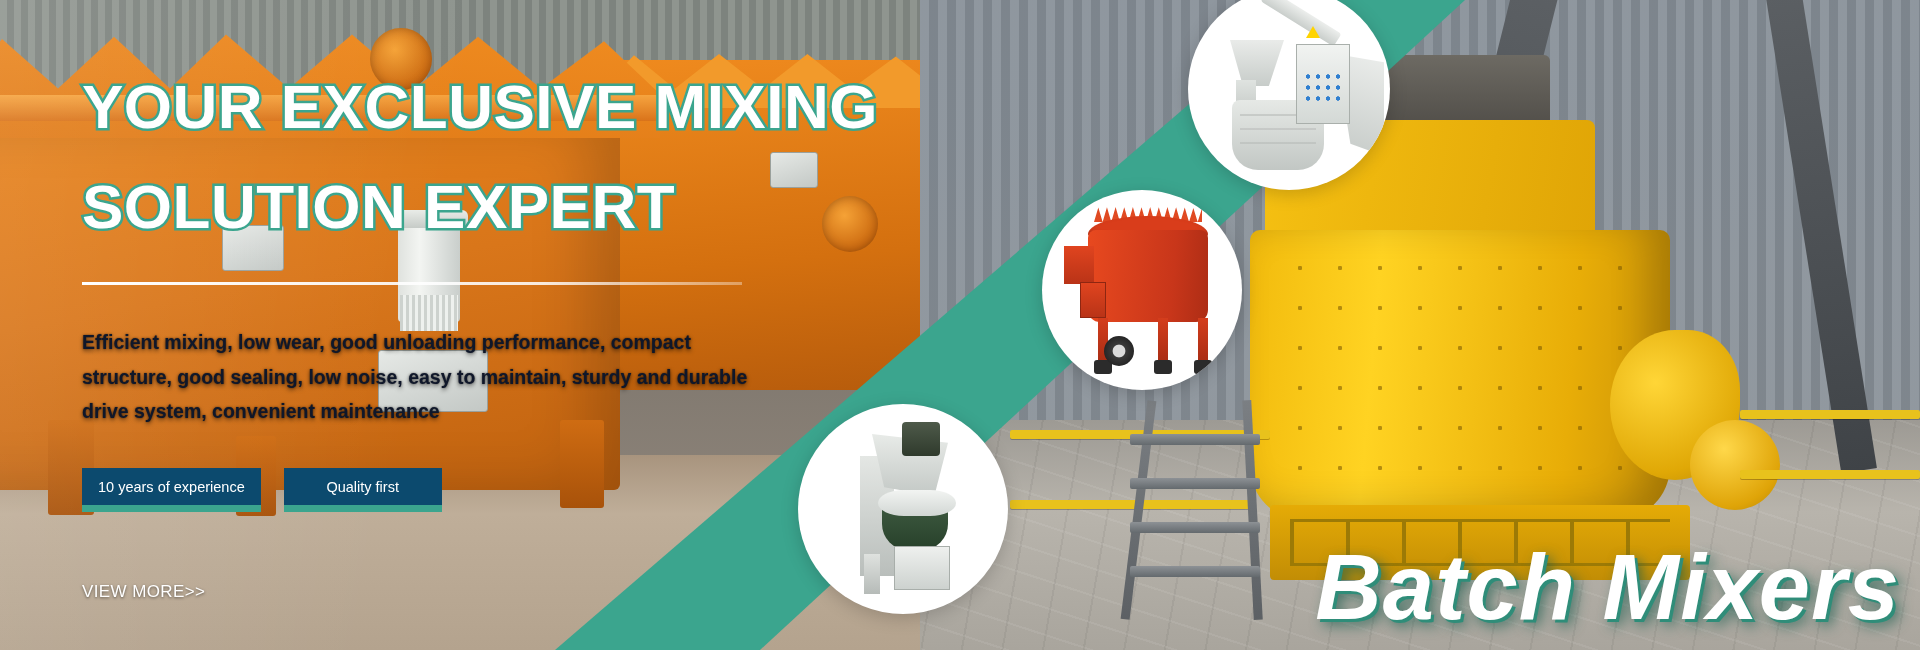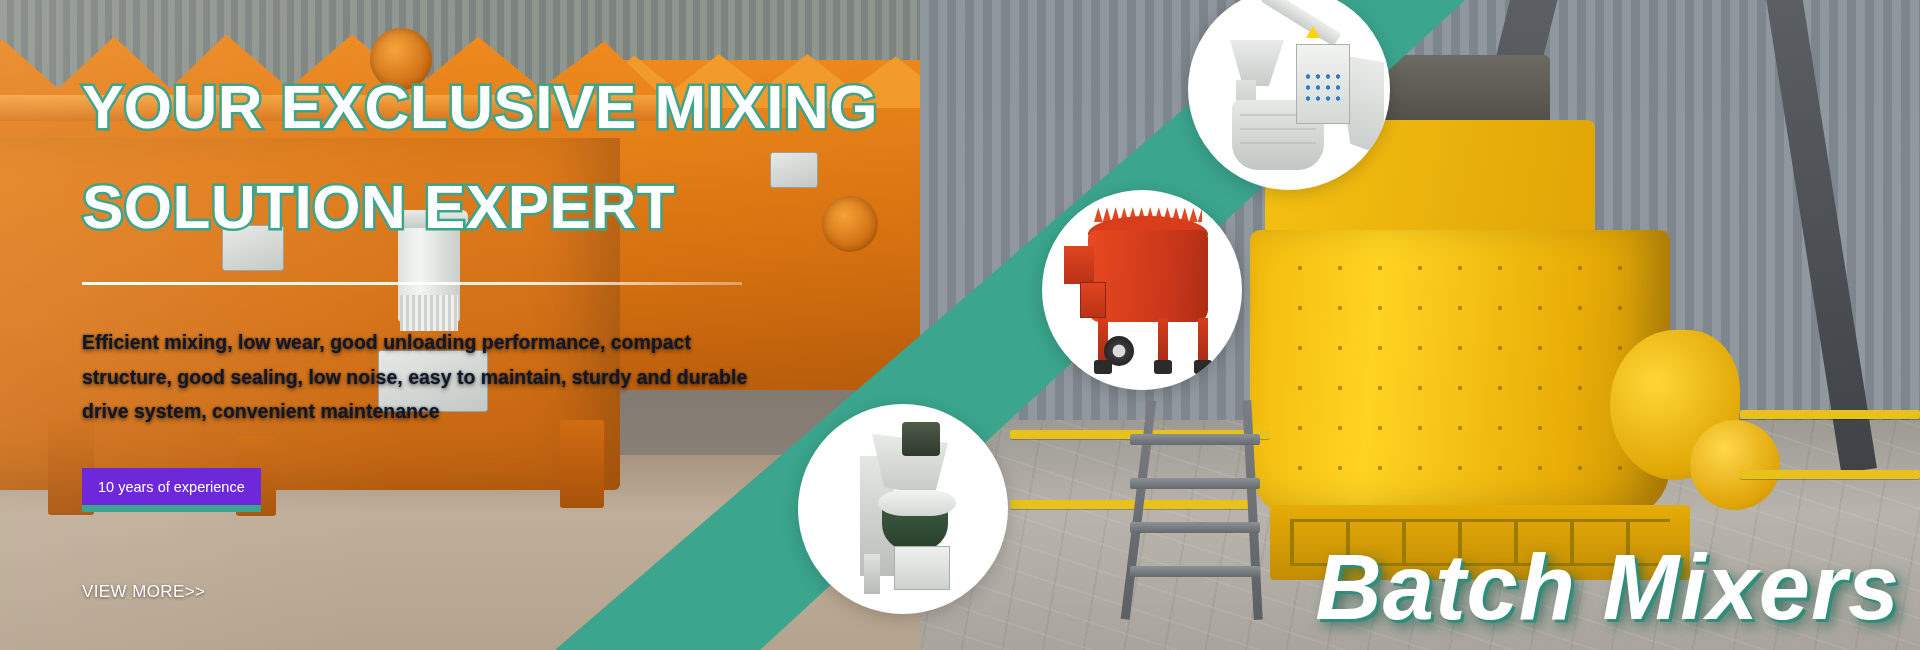--- a/index.html
+++ b/index.html
@@ -229,21 +229,21 @@
   }
 
   
   .badges {
     position:absolute; left:82px; top:468px;
     display:flex; gap:23px;
   }
   .badge {
     position:relative;
     min-width:148px; height:37px;
-    background:#6d28d9;
+    background:#0c4a6e;
     color:#ffffff; font-size:14.5px;
     display:flex; align-items:center; justify-content:center;
     padding:0 16px; white-space:nowrap;
   }
   .badge:after{
     content:""; position:absolute; left:0; right:0; bottom:-7px; height:7px;
     background:#3ba58e;
   }
   .badge.b2 { min-width:160px; }
   .badge.b3 { min-width:158px; }
@@ -447,19 +447,20 @@
     <span>YOUR EXCLUSIVE MIXING</span>
     <span class="l2">SOLUTION EXPERT</span>
   </h1>
 
   <div class="rule"></div>
 
   <p class="desc">Efficient mixing, low wear, good unloading performance, compact structure, good sealing, low noise, easy to maintain, sturdy and durable drive system, convenient maintenance</p>
 
   <div class="badges">
     <div class="badge b1">10 years of experience</div>
+    <div class="badge b3">Quality first</div>
   </div>
 
   <a class="viewmore">VIEW MORE&gt;&gt;</a>
 
   <div class="wordmark">Batch Mixers</div>
 
 </div>
 
 </body></html>

